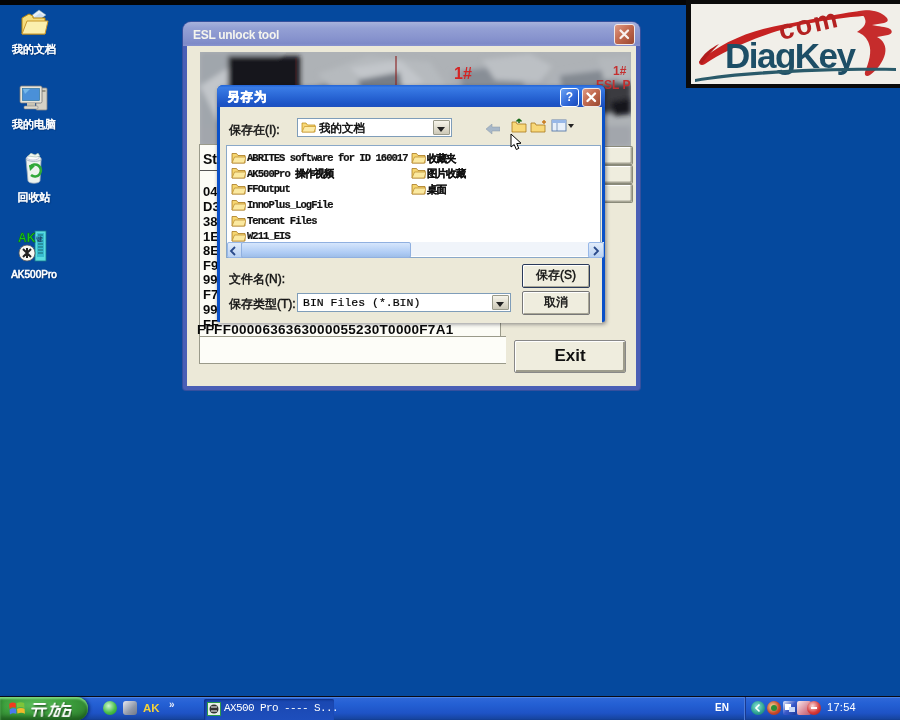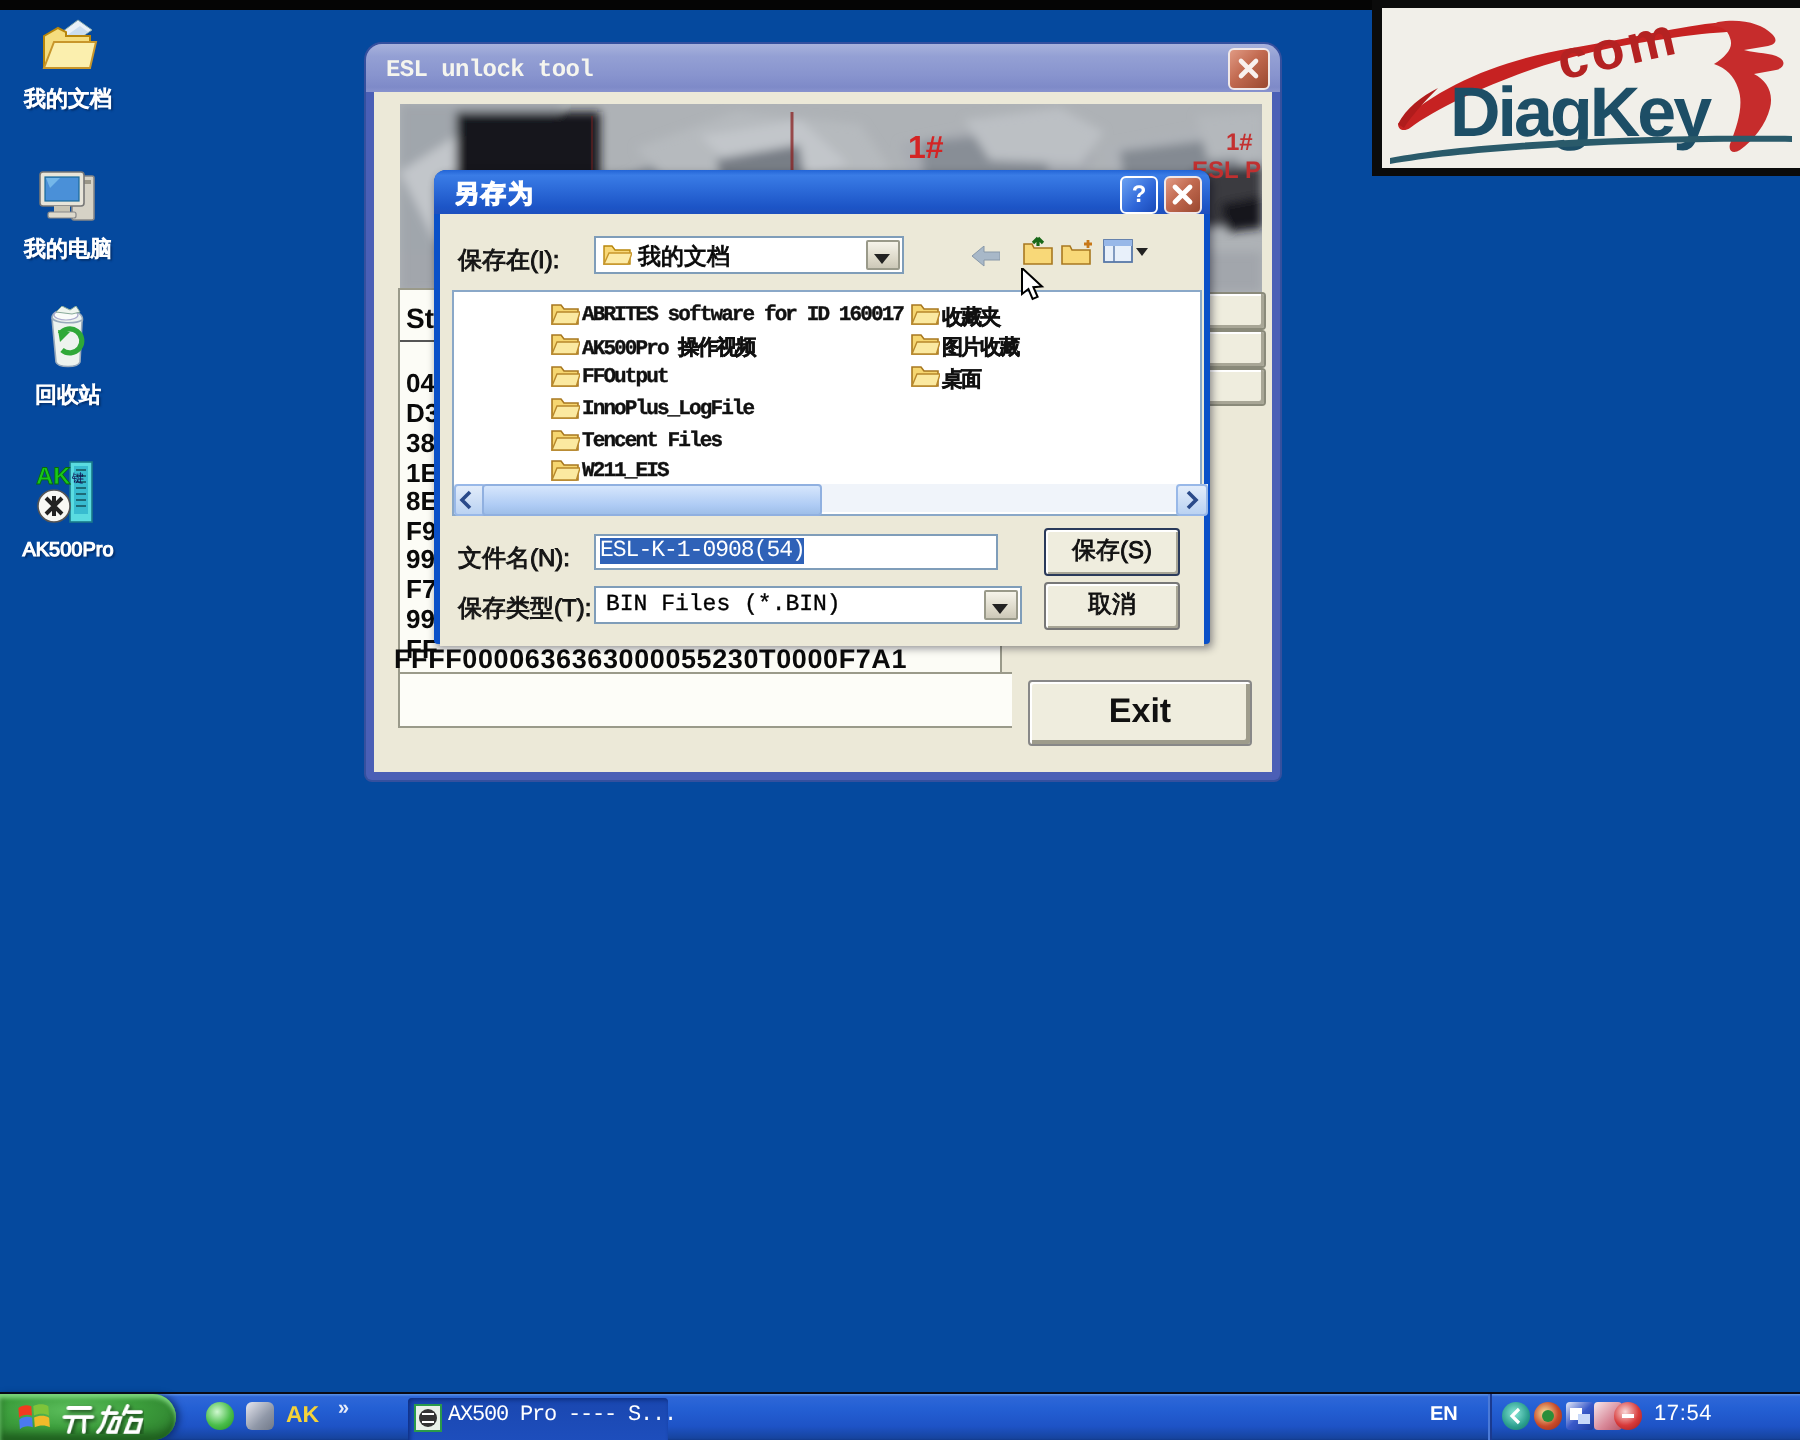--- a/index.html
+++ b/index.html
@@ -10,21 +10,21 @@
 #logoblk{left:686px;top:0;width:214px;height:88px;background:#0b0b0b;}
 #logobox{left:5px;top:4px;width:209px;height:80px;background:#F1EFE9;}
 .dicon{width:64px;text-align:center;}
 .dlabel{color:#fff;font-size:11px;line-height:11px;text-shadow:1px 1px 1px #04265a;letter-spacing:0px;white-space:nowrap;-webkit-text-stroke:0.6px #fff;}
 
 #mainwin{left:183px;top:22px;width:457px;height:368px;background:#4A5FB6;border-radius:8px 8px 3px 3px;
  box-shadow:0 0 0 1px #35509E;}
 #mwtitle{left:0;top:0;width:100%;height:24px;border-radius:8px 8px 0 0;
  background:linear-gradient(180deg,#A8B2DC 0%,#94A0D4 25%,#8894CE 65%,#7E8AC8 90%,#8893CE 100%);}
 #mwtitle span{position:absolute;left:10px;top:6px;color:#F5F5EE;font-weight:bold;
- font-family:Liberation Mono, monospace;font-size:12px;letter-spacing:-0.3px;}
+ font-family:Liberation Sans, sans-serif;font-size:12px;letter-spacing:-0.3px;}
 .xbtn{width:19px;height:19px;border-radius:3px;border:1px solid #F0E8E8;
  background:linear-gradient(135deg,#E09A84 0%,#C26A50 45%,#9A4830 100%);
  color:#fff;font-weight:bold;text-align:center;}
 #mwbody{left:4px;top:24px;width:449px;height:340px;background:#ECE9D8;}
 
 #photo{left:13px;top:6px;width:431px;height:94px;background:#9DA2A6;overflow:hidden;}
 
 #datapanel{left:12px;top:98px;width:300px;height:192px;background:#FCFCF6;border:1px solid #9a9a8a;}
 .hexrow{position:absolute;left:3px;color:#0a0a0a;font-weight:bold;font-size:13px;font-family:"Liberation Sans",sans-serif;white-space:nowrap;}
 
@@ -40,21 +40,21 @@
 #dlgtitle{left:0;top:0;width:100%;height:22px;border-radius:6px 6px 0 0;
  background:linear-gradient(180deg,#2264D6 0%,#3A7CE6 12%,#2C6AD8 45%,#1C54C6 85%,#1E50BE 100%);}
 #dlgtitle b{position:absolute;left:10px;top:4px;color:#fff;font-size:12.5px;font-weight:bold;letter-spacing:1px;-webkit-text-stroke:0.6px #fff;}
 #dlgbody{left:3px;top:22px;width:382px;height:216px;background:#ECE9D8;}
 .lbl{color:#151515;font-size:12px;white-space:nowrap;-webkit-text-stroke:0.5px #151515;}
 .field{background:#fff;border:1px solid #7F9DB9;}
 .combo-arrow{position:absolute;right:1px;top:1px;bottom:1px;width:15px;
  background:linear-gradient(180deg,#F6F4EA,#DAD6C6 70%,#CCC8B8);border:1px solid #9a9a8a;border-radius:1px;}
 .combo-arrow:after{content:"";position:absolute;left:3px;top:6px;border:4px solid transparent;border-top:5px solid #222;}
 .tbtn{width:17px;height:16px;}
-.folder-row{position:absolute;height:15px;white-space:nowrap;margin-left:44px;}
+.folder-row{position:absolute;height:15px;white-space:nowrap;}
 .folder-row span{position:absolute;left:16px;top:1.5px;font-size:10.5px;color:#111;font-weight:bold;
  font-family:"Liberation Mono",monospace;letter-spacing:-0.95px;-webkit-text-stroke:0.2px #111;}
 .dbtn{position:absolute;left:305px;width:69px;height:22px;background:#EFEDDE;
  border:1px solid #777;box-shadow:inset 1px 1px 0 #fff,inset -1px -1px 0 #a8a696;border-radius:2px;
  text-align:center;font-size:12px;color:#111;line-height:21px;-webkit-text-stroke:0.45px #111;}
 
 #taskbar{left:0;top:697px;width:900px;height:23px;
  background:linear-gradient(180deg,#5A93E8 0%,#2E67D8 6%,#2460D4 30%,#1E53C6 70%,#16449F 96%,#123A8C 100%);}
 #startbtn{left:0;top:0;width:88px;height:23px;border-radius:0 12px 12px 0;
  background:radial-gradient(ellipse at 40% 35%,#5CBE5C 0%,#3C9E3C 45%,#2E7E2E 85%);
@@ -284,23 +284,20 @@
       </div>
       <div class="abs" style="left:14px;top:0;width:168px;height:14px;background:linear-gradient(180deg,#D6E6FC,#AECBF4 70%,#9EBEE8);border:1px solid #90B0E0;border-radius:2px;"></div>
       <div class="abs" style="right:0;top:0;width:14px;height:14px;background:linear-gradient(180deg,#E2ECFA,#BAD2F2);border:1px solid #98B8E8;border-radius:2px;">
         <svg width="12" height="12" viewBox="0 0 12 12">
             <path d="M5 2 L9 6 L5 10" fill="none" stroke="#2a4a8a" stroke-width="1.8"></path>
           </svg>
       </div>
     </div>
 
     <div class="abs lbl" style="left:9px;top:164px;">文件名(N):</div>
-    <div class="abs field" style="left:77px;top:160px;width:200px;height:16px;">
-      <span class="abs" style="left:2px;top:1px;background:#2F62B8;color:#fff;font-size:11.5px;font-family:'Liberation Mono',monospace;letter-spacing:-0.5px;">ESL-K-1-0908(54)</span>
-    </div>
     <div class="dbtn" style="top:157px;left:302px;width:66px;border:1.5px solid #2a3a5a;box-shadow:inset 1px 1px 0 #fff,inset -1px -1px 0 #a8a696;">保存(S)</div>
     <div class="abs lbl" style="left:9px;top:189px;">保存类型(T):</div>
     <div class="abs field" style="left:77px;top:186px;width:212px;height:17px;">
       <span class="abs" style="left:5px;top:2px;font-size:11.5px;font-family:'Liberation Mono',monospace;letter-spacing:0px;-webkit-text-stroke:0.2px #111;">BIN Files (*.BIN)</span>
       <div class="combo-arrow"></div>
     </div>
     <div class="dbtn" style="top:184px;left:302px;width:66px;">取消</div>
   </div>
 
   <svg class="abs" style="left:293px;top:49px;" width="15" height="18" viewBox="0 0 15 18">

